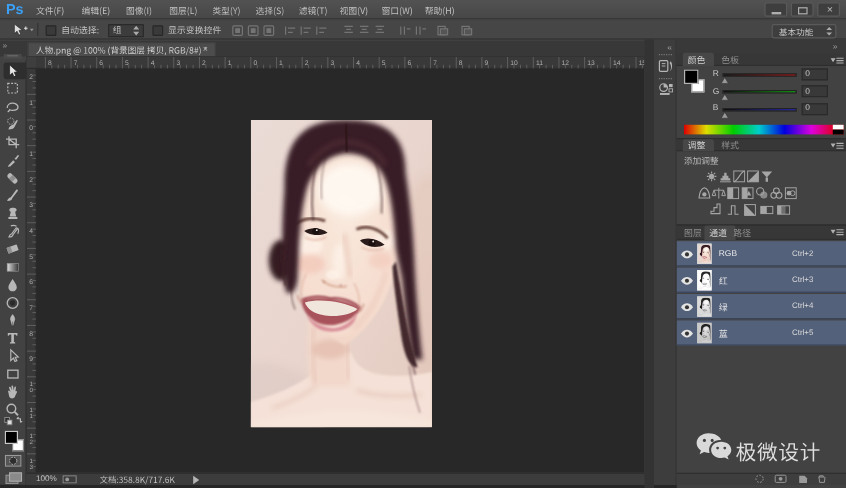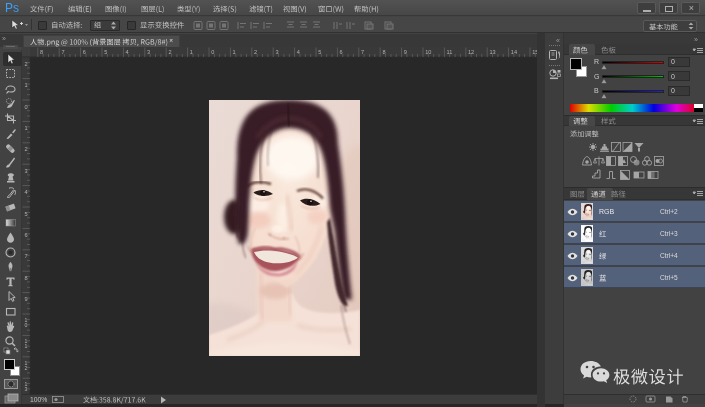--- a/index.html
+++ b/index.html
@@ -1,19 +1,19 @@
 <!DOCTYPE html>
 <html><head><meta charset="utf-8"><style>
 html,body{margin:0;padding:0;width:705px;height:407px;overflow:hidden;background:#434343;}
 *{box-sizing:border-box;}
 body{font-family:"Liberation Sans",sans-serif;position:relative;}
 .abs{position:absolute;}
 </style></head><body>
 <div class="abs" style="left:0;top:0;width:705px;height:16px;background:linear-gradient(#525252,#474747);border-bottom:1px solid #383838">
-    <div class="abs" style="left:5px;top:1px;width:22px;height:14px;color:#3ba0f6;font-weight:normal;font-size:12px;letter-spacing:0">Ps</div>
+    <div class="abs" style="left:5px;top:1px;width:22px;height:14px;color:#3ba0f6;font-weight:bold;font-size:12px;letter-spacing:0">Ps</div>
   </div>
 <svg style="position:absolute;left:30px;top:3.8px" width="25" height="10" viewBox="0 -7.7 25 10">
     <path d="M3.4 -6.1V-4.9H0.4V-4.4H1.5C1.9 -3.2 2.4 -2.2 3.2 -1.4C2.4 -0.7 1.5 -0.3 0.3 0.1C0.4 0.2 0.6 0.5 0.6 0.6C1.8 0.2 2.8 -0.3 3.6 -1.0C4.4 -0.3 5.4 0.3 6.6 0.6C6.7 0.4 6.9 0.2 7.0 0.1C5.9 -0.2 4.9 -0.7 4.1 -1.4C4.8 -2.2 5.4 -3.1 5.8 -4.4H7.0V-4.9H3.9V-6.1ZM3.6 -1.8C2.9 -2.5 2.4 -3.4 2.1 -4.4H5.2C4.8 -3.3 4.3 -2.5 3.6 -1.8Z M9.6 -2.5V-2.0H11.7V0.6H12.3V-2.0H14.3V-2.5H12.3V-4.1H13.9V-4.6H12.3V-6.0H11.7V-4.6H10.7C10.8 -5.0 10.9 -5.3 11.0 -5.7L10.5 -5.8C10.3 -4.8 10.0 -3.9 9.6 -3.3C9.7 -3.2 9.9 -3.1 10.0 -3.0C10.2 -3.3 10.4 -3.7 10.6 -4.1H11.7V-2.5ZM9.3 -6.1C8.9 -5.0 8.2 -3.9 7.5 -3.2C7.6 -3.1 7.8 -2.8 7.8 -2.6C8.1 -2.9 8.3 -3.2 8.5 -3.5V0.6H9.0V-4.4C9.3 -4.9 9.6 -5.4 9.8 -5.9Z M16.3 1.4 16.8 1.2C16.1 0.2 15.8 -1.0 15.8 -2.3C15.8 -3.5 16.1 -4.7 16.8 -5.8L16.3 -6.0C15.7 -4.9 15.3 -3.7 15.3 -2.3C15.3 -0.8 15.7 0.3 16.3 1.4Z M17.8 0.0H18.5V-2.4H20.5V-3.0H18.5V-4.8H20.9V-5.4H17.8Z M21.8 1.4C22.5 0.3 22.9 -0.8 22.9 -2.3C22.9 -3.7 22.5 -4.9 21.8 -6.0L21.4 -5.8C22.0 -4.7 22.3 -3.5 22.3 -2.3C22.3 -1.0 22.0 0.2 21.4 1.2Z" fill="#c6c6c6"></path>
   </svg>
 <svg style="position:absolute;left:68px;top:3.8px" width="25" height="10" viewBox="0 -7.7 25 10">
     <path d="M0.3 -0.4 0.4 0.1C1.0 -0.1 1.8 -0.4 2.5 -0.8L2.4 -1.2C1.6 -0.9 0.8 -0.6 0.3 -0.4ZM0.4 -3.1C0.5 -3.1 0.7 -3.2 1.5 -3.3C1.2 -2.8 1.0 -2.4 0.8 -2.3C0.6 -2.0 0.5 -1.8 0.3 -1.8C0.4 -1.7 0.5 -1.4 0.5 -1.3C0.6 -1.4 0.9 -1.5 2.5 -1.9C2.5 -2.0 2.4 -2.2 2.4 -2.3L1.2 -2.1C1.7 -2.7 2.2 -3.5 2.7 -4.4L2.2 -4.6C2.1 -4.3 1.9 -4.0 1.8 -3.8L1.0 -3.7C1.4 -4.3 1.8 -5.2 2.1 -5.9L1.6 -6.1C1.3 -5.2 0.8 -4.3 0.7 -4.0C0.5 -3.8 0.4 -3.6 0.3 -3.6C0.3 -3.5 0.4 -3.2 0.4 -3.1ZM4.6 -2.6V-1.5H3.9V-2.6ZM4.9 -2.6H5.4V-1.5H4.9ZM3.5 -3.0V0.5H3.9V-1.0H4.6V0.3H4.9V-1.0H5.4V0.3H5.8V-1.0H6.4V0.1C6.4 0.1 6.3 0.1 6.3 0.1C6.2 0.1 6.1 0.1 5.9 0.1C6.0 0.2 6.1 0.4 6.1 0.5C6.3 0.5 6.5 0.5 6.6 0.5C6.8 0.4 6.8 0.3 6.8 0.1V-3.0L6.4 -3.0ZM5.8 -2.6H6.4V-1.5H5.8ZM4.4 -6.0C4.5 -5.8 4.7 -5.6 4.7 -5.3H3.0V-3.8C3.0 -2.6 3.0 -1.0 2.3 0.2C2.4 0.2 2.6 0.4 2.7 0.5C3.4 -0.7 3.5 -2.4 3.5 -3.6H6.7V-5.3H5.3C5.2 -5.6 5.1 -5.9 4.9 -6.2ZM3.5 -4.9H6.2V-4.1H3.5Z M11.3 -5.5H13.3V-4.7H11.3ZM10.8 -5.9V-4.3H13.8V-5.9ZM7.9 -2.4C7.9 -2.5 8.2 -2.5 8.4 -2.5H9.1V-1.5L7.6 -1.2L7.7 -0.7L9.1 -1.0V0.6H9.6V-1.1L10.4 -1.2L10.4 -1.7L9.6 -1.6V-2.5H10.3V-3.0H9.6V-4.1H9.1V-3.0H8.4C8.6 -3.5 8.8 -4.1 9.0 -4.7H10.3V-5.3H9.1C9.2 -5.5 9.2 -5.8 9.3 -6.0L8.7 -6.1C8.7 -5.8 8.6 -5.6 8.6 -5.3H7.6V-4.7H8.4C8.3 -4.2 8.1 -3.7 8.1 -3.5C7.9 -3.2 7.8 -2.9 7.7 -2.9C7.8 -2.8 7.9 -2.5 7.9 -2.4ZM13.2 -3.4V-2.8H11.4V-3.4ZM10.2 -0.6 10.3 -0.1 13.2 -0.3V0.6H13.8V-0.3L14.3 -0.4L14.3 -0.8L13.8 -0.8V-3.4H14.3V-3.9H10.4V-3.4H10.9V-0.6ZM13.2 -2.4V-1.8H11.4V-2.4ZM13.2 -1.4V-0.8L11.4 -0.6V-1.4Z M16.3 1.4 16.8 1.2C16.1 0.2 15.8 -1.0 15.8 -2.3C15.8 -3.5 16.1 -4.7 16.8 -5.8L16.3 -6.0C15.7 -4.9 15.3 -3.7 15.3 -2.3C15.3 -0.8 15.7 0.3 16.3 1.4Z M17.8 0.0H21.0V-0.6H18.5V-2.5H20.5V-3.1H18.5V-4.8H20.9V-5.4H17.8Z M22.1 1.4C22.8 0.3 23.2 -0.8 23.2 -2.3C23.2 -3.7 22.8 -4.9 22.1 -6.0L21.7 -5.8C22.3 -4.7 22.6 -3.5 22.6 -2.3C22.6 -1.0 22.3 0.2 21.7 1.2Z" fill="#c6c6c6"></path>
   </svg>
 <svg style="position:absolute;left:105px;top:3.8px" width="23" height="10" viewBox="0 -7.7 23 10">
     <path d="M2.7 -2.0C3.3 -1.9 4.1 -1.7 4.5 -1.5L4.7 -1.8C4.3 -2.0 3.6 -2.3 3.0 -2.4ZM2.0 -1.1C3.0 -1.0 4.3 -0.7 5.0 -0.4L5.2 -0.9C4.5 -1.1 3.2 -1.4 2.3 -1.5ZM0.6 -5.8V0.6H1.1V0.3H6.1V0.6H6.7V-5.8ZM1.1 -0.2V-5.3H6.1V-0.2ZM3.0 -5.2C2.7 -4.6 2.0 -4.0 1.4 -3.6C1.5 -3.6 1.7 -3.4 1.8 -3.3C2.0 -3.4 2.2 -3.6 2.5 -3.8C2.7 -3.6 2.9 -3.4 3.2 -3.2C2.6 -2.9 1.9 -2.7 1.3 -2.5C1.4 -2.4 1.5 -2.2 1.5 -2.1C2.2 -2.2 3.0 -2.5 3.7 -2.9C4.3 -2.6 5.0 -2.3 5.7 -2.2C5.8 -2.3 5.9 -2.5 6.0 -2.6C5.4 -2.7 4.7 -2.9 4.2 -3.2C4.7 -3.5 5.2 -3.9 5.5 -4.4L5.2 -4.6L5.1 -4.6H3.2C3.3 -4.7 3.4 -4.9 3.5 -5.0ZM2.8 -4.1 2.8 -4.2H4.7C4.4 -3.9 4.1 -3.6 3.7 -3.4C3.3 -3.6 3.0 -3.8 2.8 -4.1Z M10.8 -5.2H12.2C12.1 -5.0 11.9 -4.8 11.8 -4.7H10.3C10.5 -4.9 10.6 -5.1 10.8 -5.2ZM13.9 -2.8C13.6 -2.6 13.2 -2.3 12.9 -2.0C12.7 -2.3 12.6 -2.7 12.5 -3.1H14.0V-4.7H12.4C12.6 -4.9 12.8 -5.2 12.9 -5.5L12.6 -5.7L12.5 -5.7H11.1L11.3 -6.0L10.7 -6.1C10.4 -5.5 9.9 -4.8 9.1 -4.3C9.3 -4.2 9.5 -4.1 9.5 -4.0L9.8 -4.2V-3.1H11.1C10.6 -2.7 9.9 -2.4 9.3 -2.3C9.4 -2.2 9.6 -2.0 9.6 -1.9C10.1 -2.0 10.6 -2.3 11.0 -2.5C11.1 -2.4 11.2 -2.3 11.3 -2.2C10.8 -1.8 10.0 -1.4 9.4 -1.2C9.5 -1.1 9.6 -1.0 9.7 -0.9C10.3 -1.1 11.0 -1.5 11.6 -1.9C11.7 -1.7 11.7 -1.6 11.8 -1.4C11.2 -0.9 10.1 -0.3 9.2 -0.0C9.4 0.1 9.5 0.3 9.5 0.4C10.3 0.1 11.2 -0.4 11.9 -1.0C12.0 -0.5 11.9 -0.1 11.7 0.0C11.5 0.1 11.4 0.1 11.2 0.1C11.1 0.1 10.9 0.1 10.6 0.1C10.7 0.2 10.8 0.4 10.8 0.6C11.0 0.6 11.2 0.6 11.3 0.6C11.6 0.6 11.8 0.5 12.0 0.4C12.6 -0.1 12.6 -1.7 11.4 -2.7C11.5 -2.8 11.7 -2.9 11.8 -3.1H12.0C12.4 -1.6 13.0 -0.4 14.0 0.3C14.1 0.1 14.2 -0.1 14.4 -0.2C13.8 -0.5 13.4 -1.0 13.0 -1.6C13.4 -1.9 13.9 -2.2 14.2 -2.5ZM10.3 -4.3H11.6V-3.5H10.3ZM12.1 -4.3H13.5V-3.5H12.1ZM9.0 -6.1C8.7 -5.0 8.1 -3.8 7.4 -3.1C7.5 -3.0 7.7 -2.7 7.7 -2.6C8.0 -2.8 8.2 -3.2 8.4 -3.5V0.6H8.9V-4.5C9.2 -5.0 9.4 -5.5 9.5 -6.0Z M16.3 1.4 16.8 1.2C16.1 0.2 15.8 -1.0 15.8 -2.3C15.8 -3.5 16.1 -4.7 16.8 -5.8L16.3 -6.0C15.7 -4.9 15.3 -3.7 15.3 -2.3C15.3 -0.8 15.7 0.3 16.3 1.4Z M17.8 0.0H18.5V-5.4H17.8Z M19.9 1.4C20.6 0.3 21.0 -0.8 21.0 -2.3C21.0 -3.7 20.6 -4.9 19.9 -6.0L19.5 -5.8C20.1 -4.7 20.5 -3.5 20.5 -2.3C20.5 -1.0 20.1 0.2 19.5 1.2Z" fill="#c6c6c6"></path>
   </svg>

